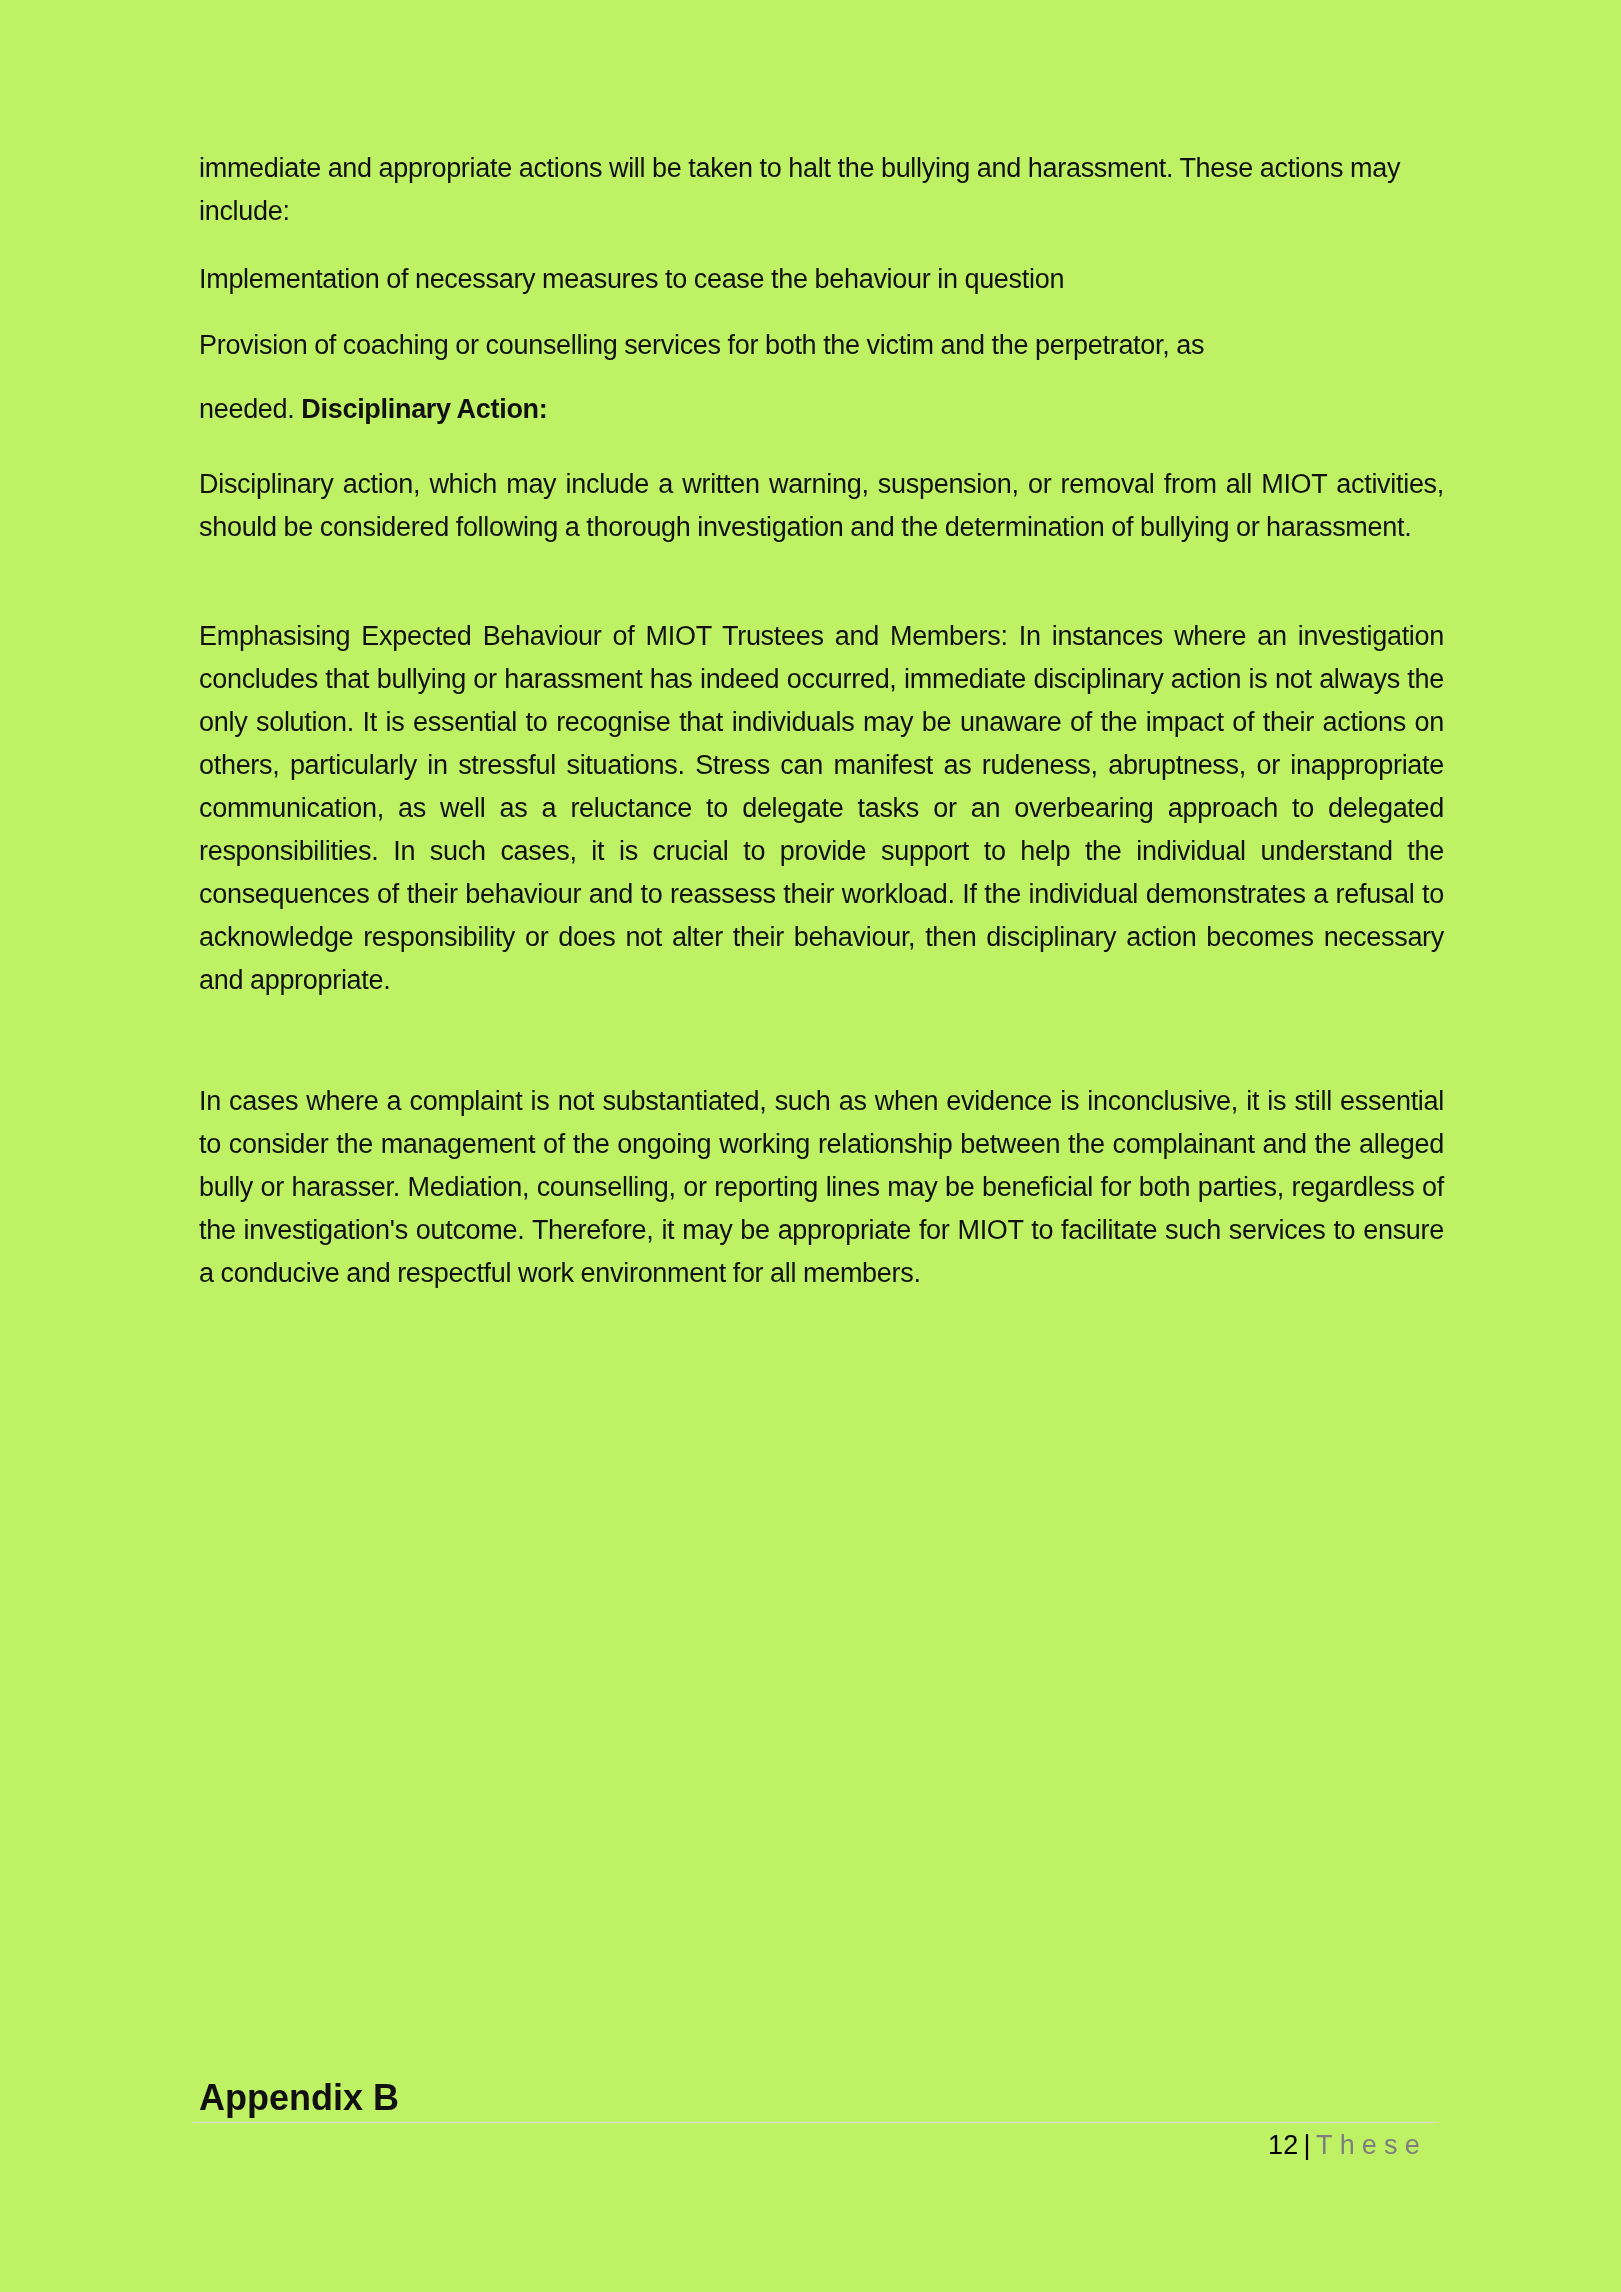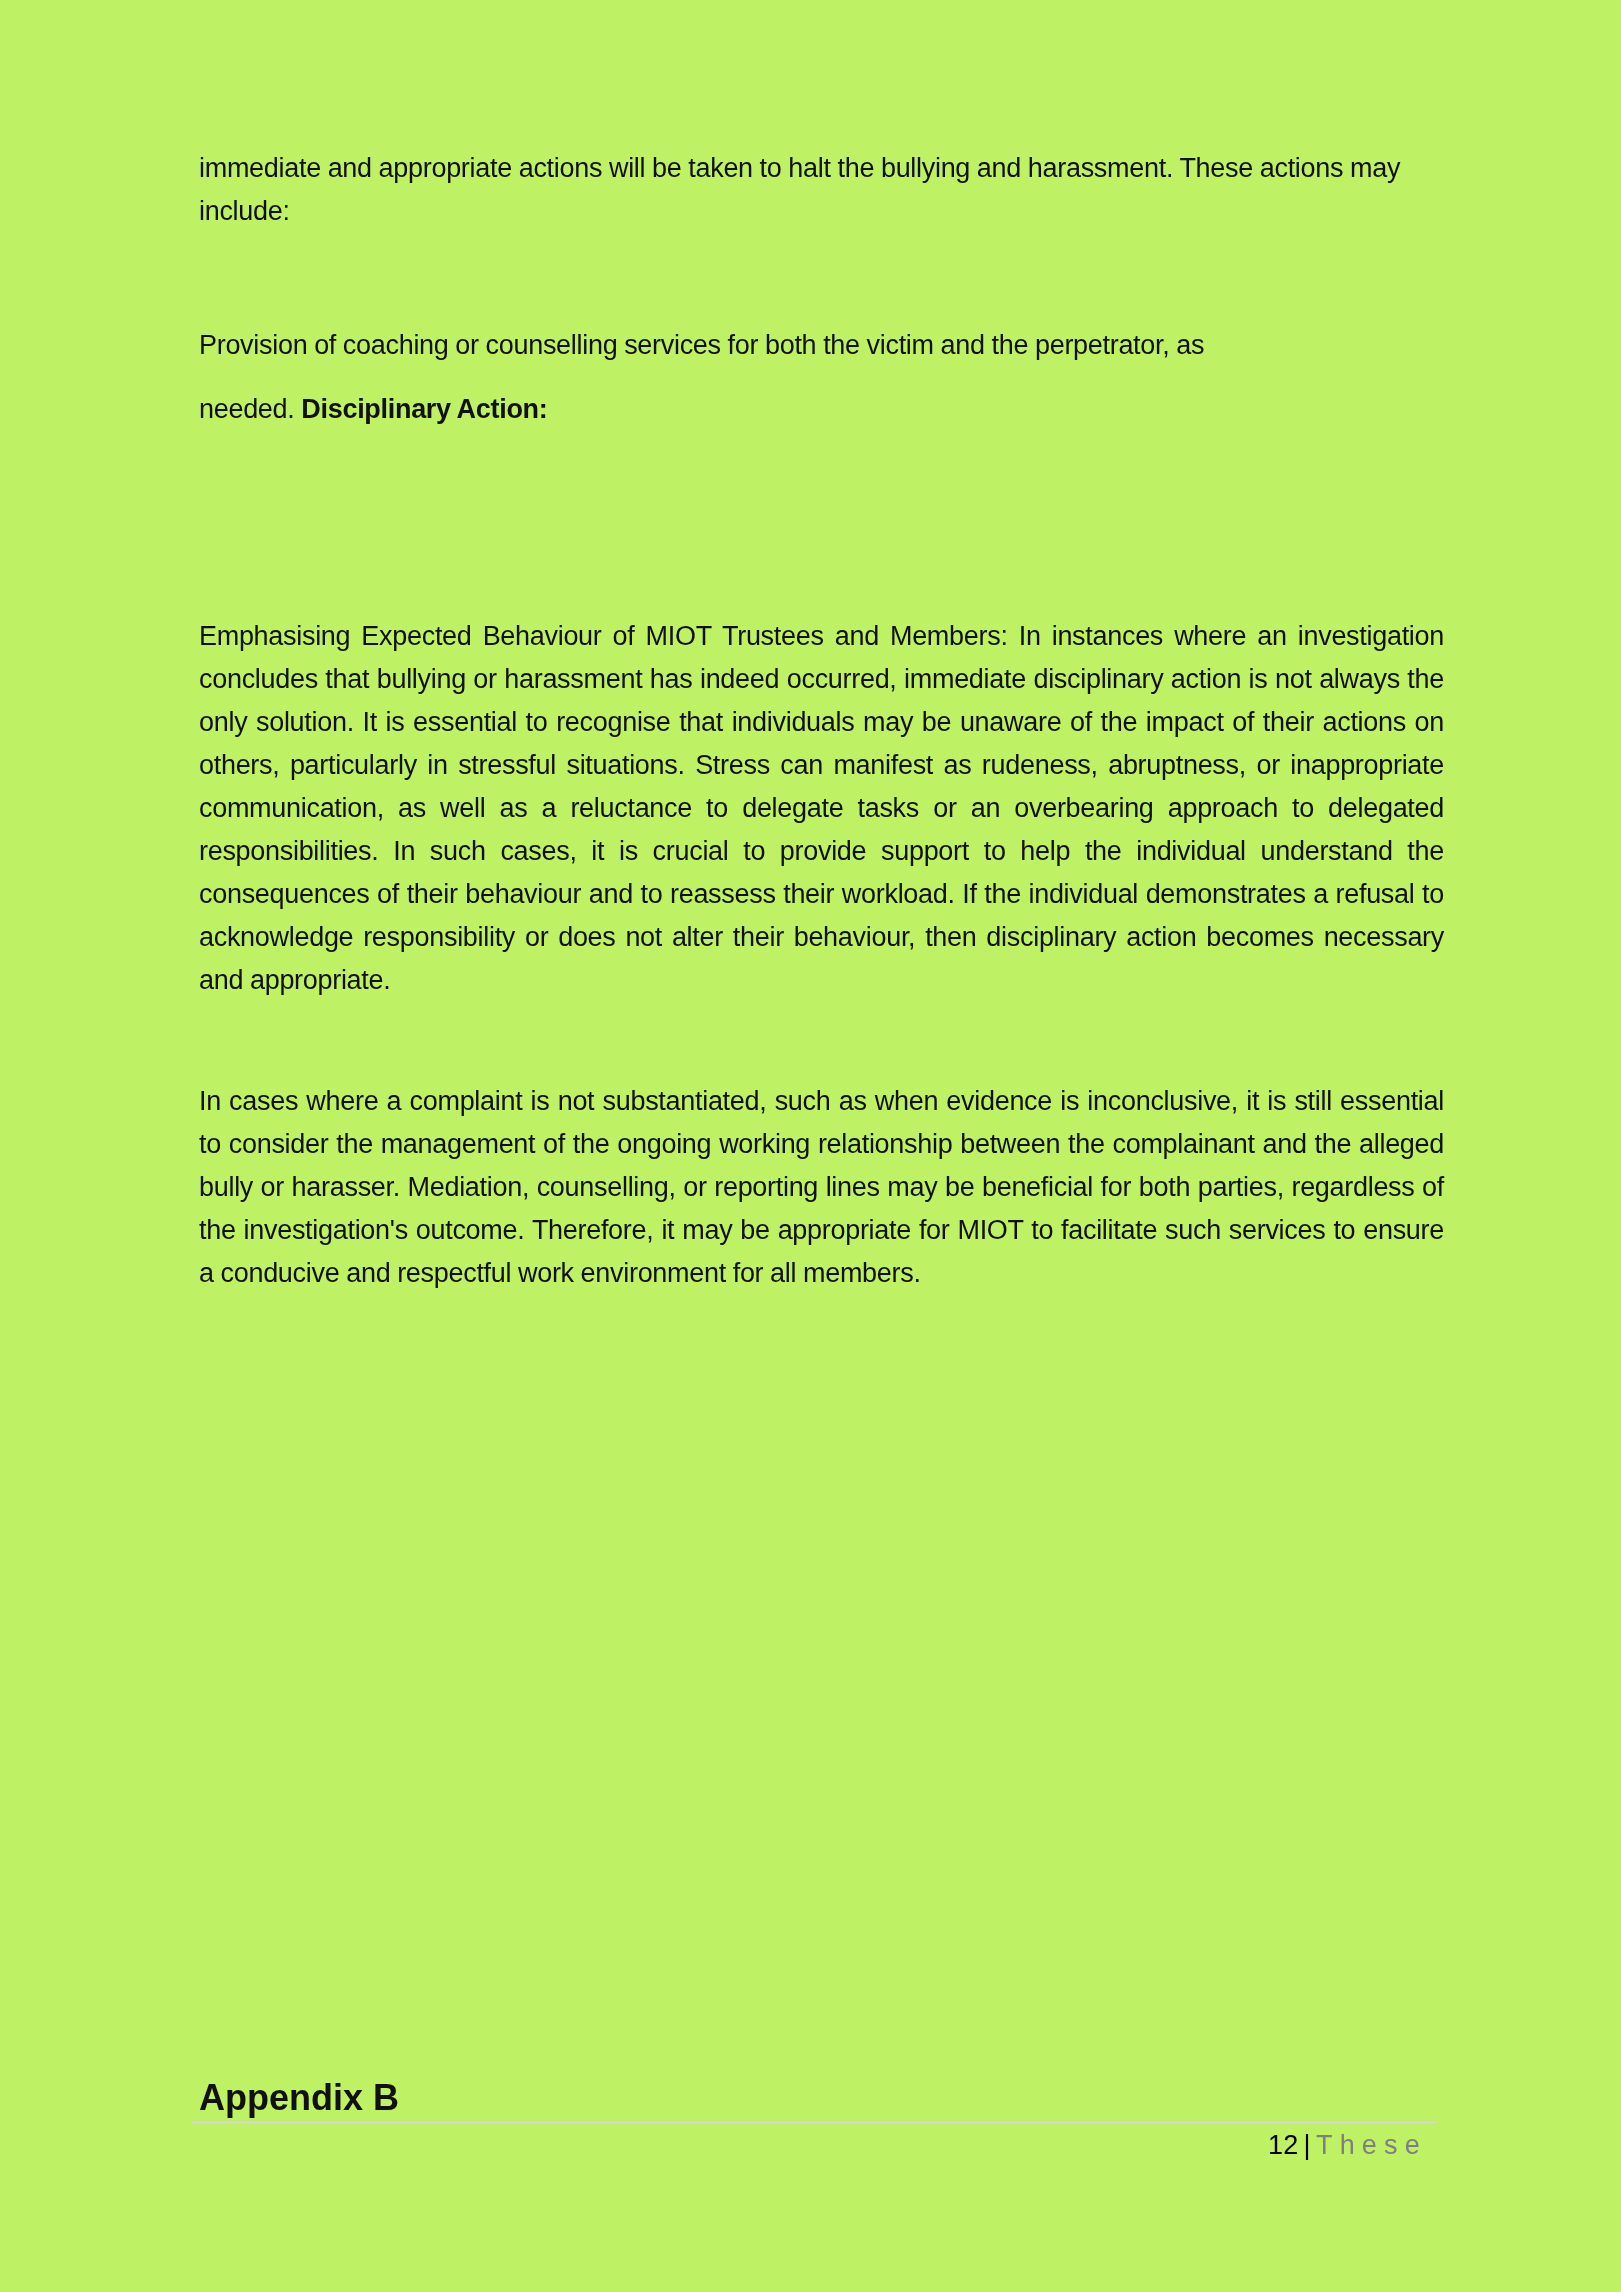--- a/index.html
+++ b/index.html
@@ -76,28 +76,30 @@
     .page-number .sep { color: #000000; margin: 0 5.4px; }
     .page-number .word { color: #7f7f7f; letter-spacing: 7.2px; }
   </style>
 </head>
 <body>
 
 <div class="page">
 
   <p id="p-intro" class="body-text">immediate and  appropriate actions will be taken to halt the bullying and harassment. These actions may include:</p>
 
+  <p id="p-item-1" class="body-text">Implementation of necessary measures to cease the behaviour in question</p>
 
   <p id="p-item-2" class="body-text">Provision of coaching or counselling services for both the victim and the perpetrator, as</p>
 
   <p id="p-needed" class="body-text">
     <span>needed.</span>
     <span class="bold">Disciplinary Action:</span>
   </p>
 
+  <p id="p-disc" class="body-text justify">Disciplinary action, which may include a written warning, suspension, or removal from all MIOT  activities, should be considered following a thorough investigation and the determination of bullying  or harassment.</p>
 
   <p id="p-emph" class="body-text justify"><span class="ital">Emphasising Expected Behaviour of MIOT Trustees and Members</span><span>: In instances where an investigation  concludes that bullying or harassment has indeed occurred, immediate disciplinary action is not always  the only solution. It is essential to recognise that individuals may be unaware of the impact of their  actions on others, particularly in stressful situations. Stress can manifest as rudeness, abruptness, or  inappropriate communication, as well as a reluctance to delegate tasks or an overbearing approach to  delegated responsibilities. In such cases, it is crucial to provide support to help the individual  understand the consequences of their behaviour and to reassess their workload. If the individual  demonstrates a refusal to acknowledge responsibility or does not alter their behaviour, then  disciplinary action becomes necessary and appropriate.</span></p>
 
   <p id="p-cases" class="body-text justify">In cases where a complaint is not substantiated, such as when evidence is inconclusive, it is still  essential to consider the management of the ongoing working relationship between the complainant  and the alleged bully or harasser. Mediation, counselling, or reporting lines may be beneficial for both  parties, regardless of the investigation's outcome. Therefore, it may be appropriate for MIOT to  facilitate such services to ensure a conducive and respectful work environment for all members.</p>
 
   <p class="appendix">Appendix B</p>
 
   <div class="footer-rule"></div>
 
   <div class="page-number">

